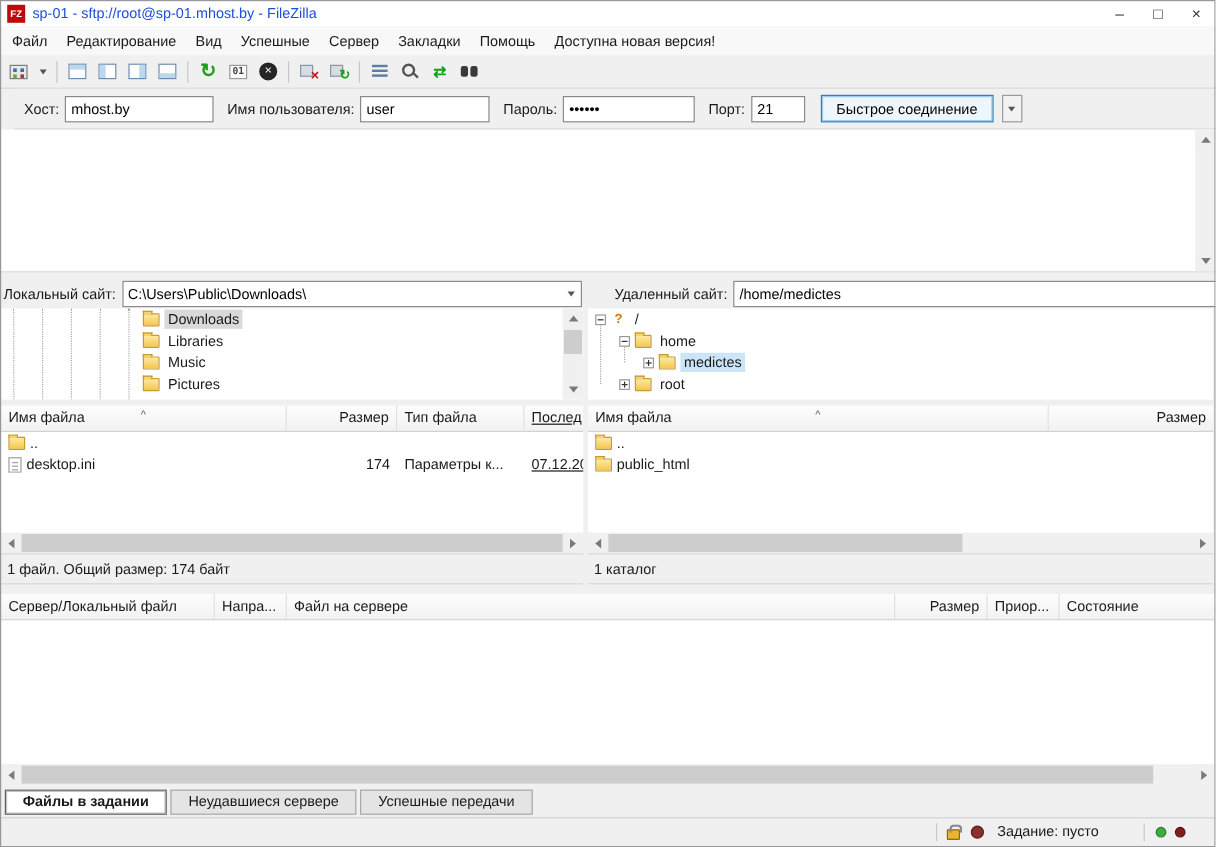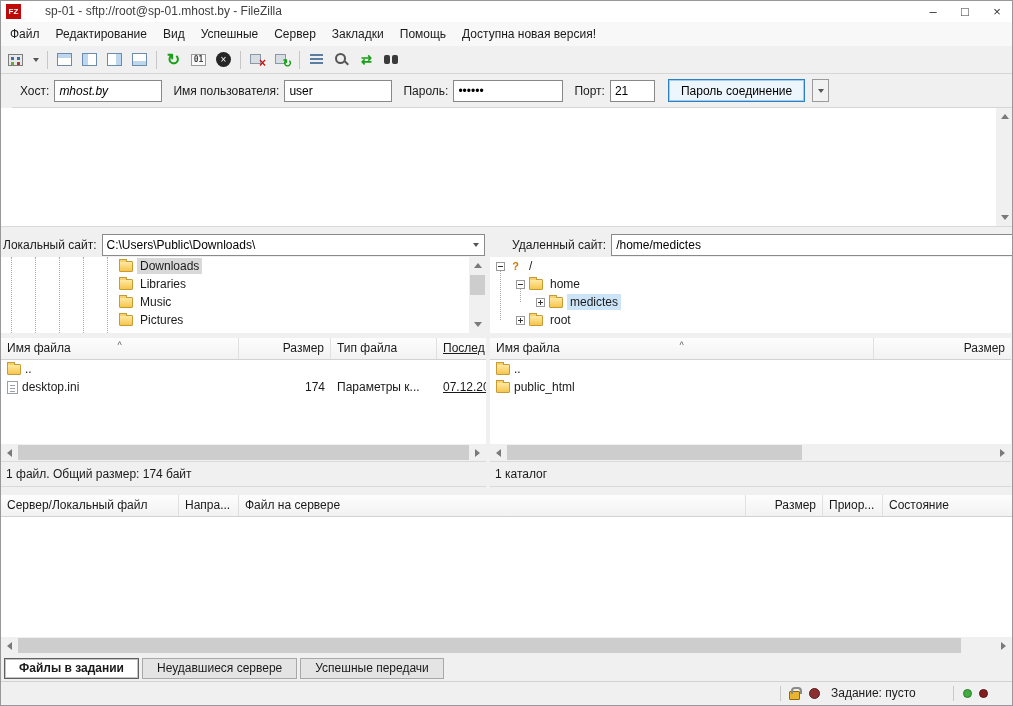--- a/index.html
+++ b/index.html
@@ -5,21 +5,21 @@
   *{margin:0;padding:0;box-sizing:border-box;}
   html,body{width:1013px;height:706px;}
   body{position:relative;overflow:hidden;background:#f0f0f0;color:#1a1a1a;
        font-family:"Liberation Sans",sans-serif;font-size:12px;}
   .frame{position:absolute;inset:0;border:1px solid #97989b;pointer-events:none;z-index:99;}
 
   
   .titlebar{position:absolute;top:0;left:0;right:0;height:22px;background:#fff;display:flex;align-items:center;}
   .app-icon{width:15px;height:15px;margin-left:6px;background:#bf0a0a;color:#fff;font-size:8px;font-weight:bold;
             display:flex;align-items:center;justify-content:center;flex:none;}
-  .title-text{margin-left:24px;color:#404040;white-space:nowrap;}
+  .title-text{margin-left:6px;color:#1d4ed8;white-space:nowrap;}
   .win-controls{margin-left:auto;display:flex;height:100%;}
   .win-btn{width:32px;height:100%;display:flex;align-items:center;justify-content:center;color:#333;font-size:13px;}
 
   
   .menubar{position:absolute;top:22px;left:0;right:0;height:24px;background:#f8f8f8;display:flex;align-items:center;padding-left:2px;}
   .menu-item{padding:4px 8px;white-space:nowrap;}
 
   
   .toolbar{position:absolute;top:46px;left:0;right:0;height:28px;background:#f0f0f0;border-bottom:1px solid #d6d6d6;
            display:flex;align-items:center;padding-left:3px;}
@@ -51,21 +51,21 @@
   .mag-icon::after{content:"";position:absolute;left:10px;top:10px;width:5px;height:2px;background:#555;transform:rotate(45deg);}
   .g-sync{color:#18a018;font-size:13px;font-weight:bold;line-height:1;}
   .bino-icon{width:16px;height:10px;position:relative;}
   .bino-icon::before{content:"";position:absolute;left:0;top:0;width:6px;height:9px;background:#3a3a3a;border-radius:2px;
                      box-shadow:8px 0 0 #3a3a3a;}
 
   
   .quickbar{position:absolute;top:74px;left:12px;right:0;height:34px;background:#f0f0f0;border-bottom:1px solid #d6d6d6;
             display:flex;align-items:center;padding-left:8px;gap:5px;}
   .qc-input{height:22px;border:1px solid #888;background:#fff;font-family:inherit;font-size:12px;padding:0 4px;}
-  .w-host{width:108px;font-style:italic;} .w-user{width:108px;} .w-pass{width:110px;} .w-port{width:45px;}
+  .w-host{width:124px;} .w-user{width:108px;} .w-pass{width:110px;} .w-port{width:45px;}
   .qc-btn{height:23px;border:1px solid #2d7fc4;background:#eef6fd;box-shadow:inset 0 0 0 1px #9ecdf0;
           font-family:inherit;font-size:12px;padding:0 12px;margin-left:8px;white-space:nowrap;}
   .qc-drop{width:17px;height:23px;border:1px solid #9a9a9a;background:#f2f2f2;display:flex;align-items:center;justify-content:center;margin-left:2px;}
 
   
   .msglog{position:absolute;top:108px;left:0;right:0;height:119px;background:#fff;border-bottom:1px solid #d9d9d9;}
 
   
   .vscroll{position:absolute;top:0;right:0;bottom:0;width:17px;background:#f0f0f0;}
   .hscroll{position:absolute;height:17px;background:#f0f0f0;}
@@ -231,21 +231,21 @@
 
 <div class="quickbar">
   <span>Хост:</span>
   <input class="qc-input w-host" value="mhost.by" style="">
   <span style="margin-left:6px;">Имя пользователя:</span>
   <input class="qc-input w-user" value="user" style="">
   <span style="margin-left:6px;">Пароль:</span>
   <input class="qc-input w-pass" value="••••••" style="">
   <span style="margin-left:6px;">Порт:</span>
   <input class="qc-input w-port" value="21" style="">
-  <button class="qc-btn">Пароль соединение</button>
+  <button class="qc-btn">Быстрое соединение</button>
   <span class="qc-drop">
       <span class="drop-arrow"></span>
     </span>
 </div>
 
 <div class="msglog">
   <div class="vscroll">
     <span class="sbtn sb-up">
         <span class="tri-up"></span>
       </span>

